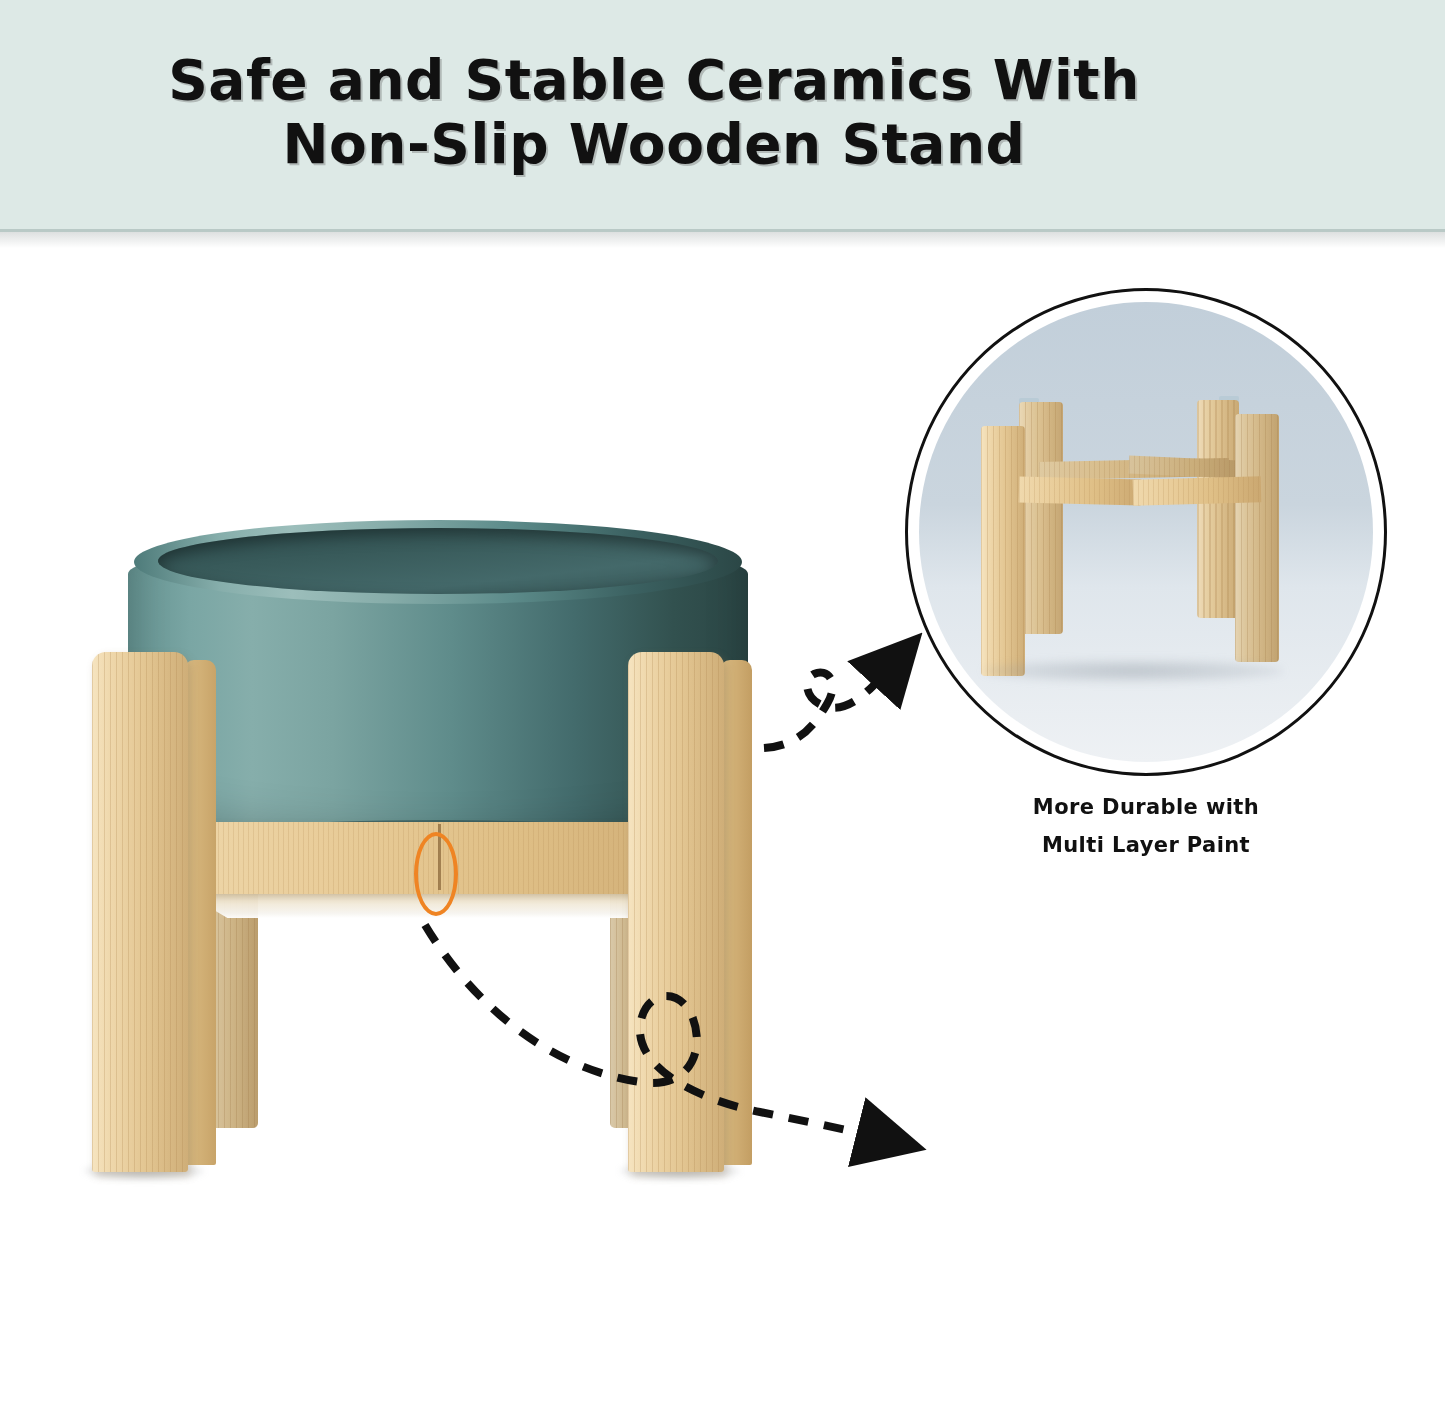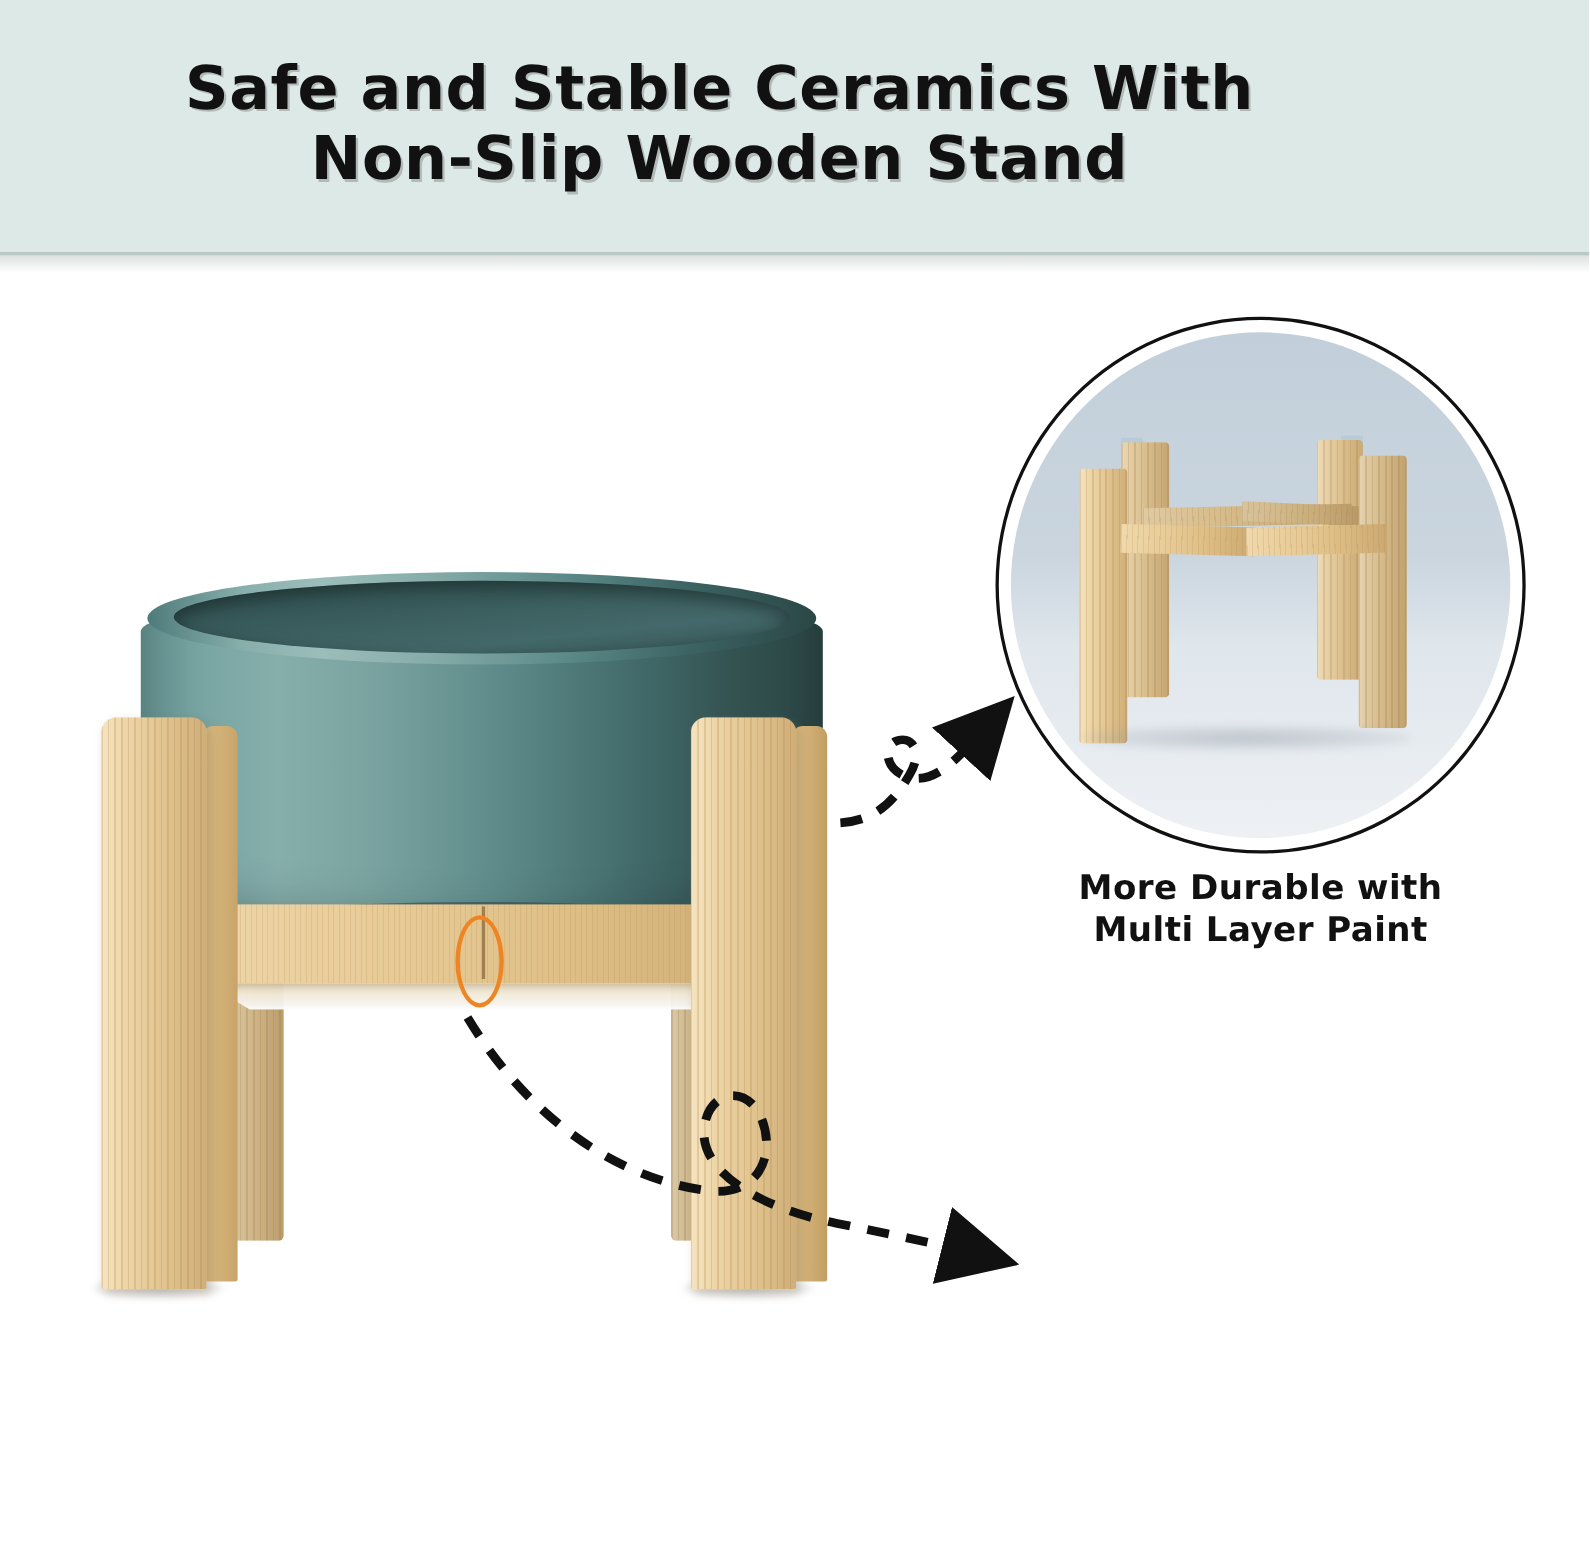--- a/index.html
+++ b/index.html
@@ -159,21 +159,21 @@
   }
   .circle-photo{
     position:absolute;left:14px;top:14px;right:14px;bottom:14px;
     border-radius:50%;
     overflow:hidden;
     background:linear-gradient(to bottom,#c2cfda 0%, #cad5de 44%, #dfe6ec 62%, #eef1f4 100%);
   }
   .callout-caption{
     position:absolute;width:100%;text-align:center;
     font-family:"DejaVu Sans", sans-serif;
-    font-weight:bold;font-size:31px;line-height:38px;
+    font-weight:bold;font-size:21px;line-height:38px;
     color:#111111;letter-spacing:0.4px;
     white-space:pre-line;
   }
 
   
   .c1-legL{position:absolute;left:62px;top:124px;width:44px;height:250px;border-radius:4px;}
   .c1-legL2{position:absolute;left:100px;top:100px;width:44px;height:232px;border-radius:4px;filter:brightness(0.95);}
   .c1-legR{position:absolute;left:316px;top:112px;width:44px;height:248px;border-radius:4px;filter:brightness(0.93);}
   .c1-legR2{position:absolute;left:278px;top:98px;width:42px;height:218px;border-radius:4px;filter:brightness(0.97);}
   .c1-railBack{position:absolute;left:120px;top:158px;width:190px;height:18px;transform:rotate(-1.2deg);filter:brightness(0.93);}

